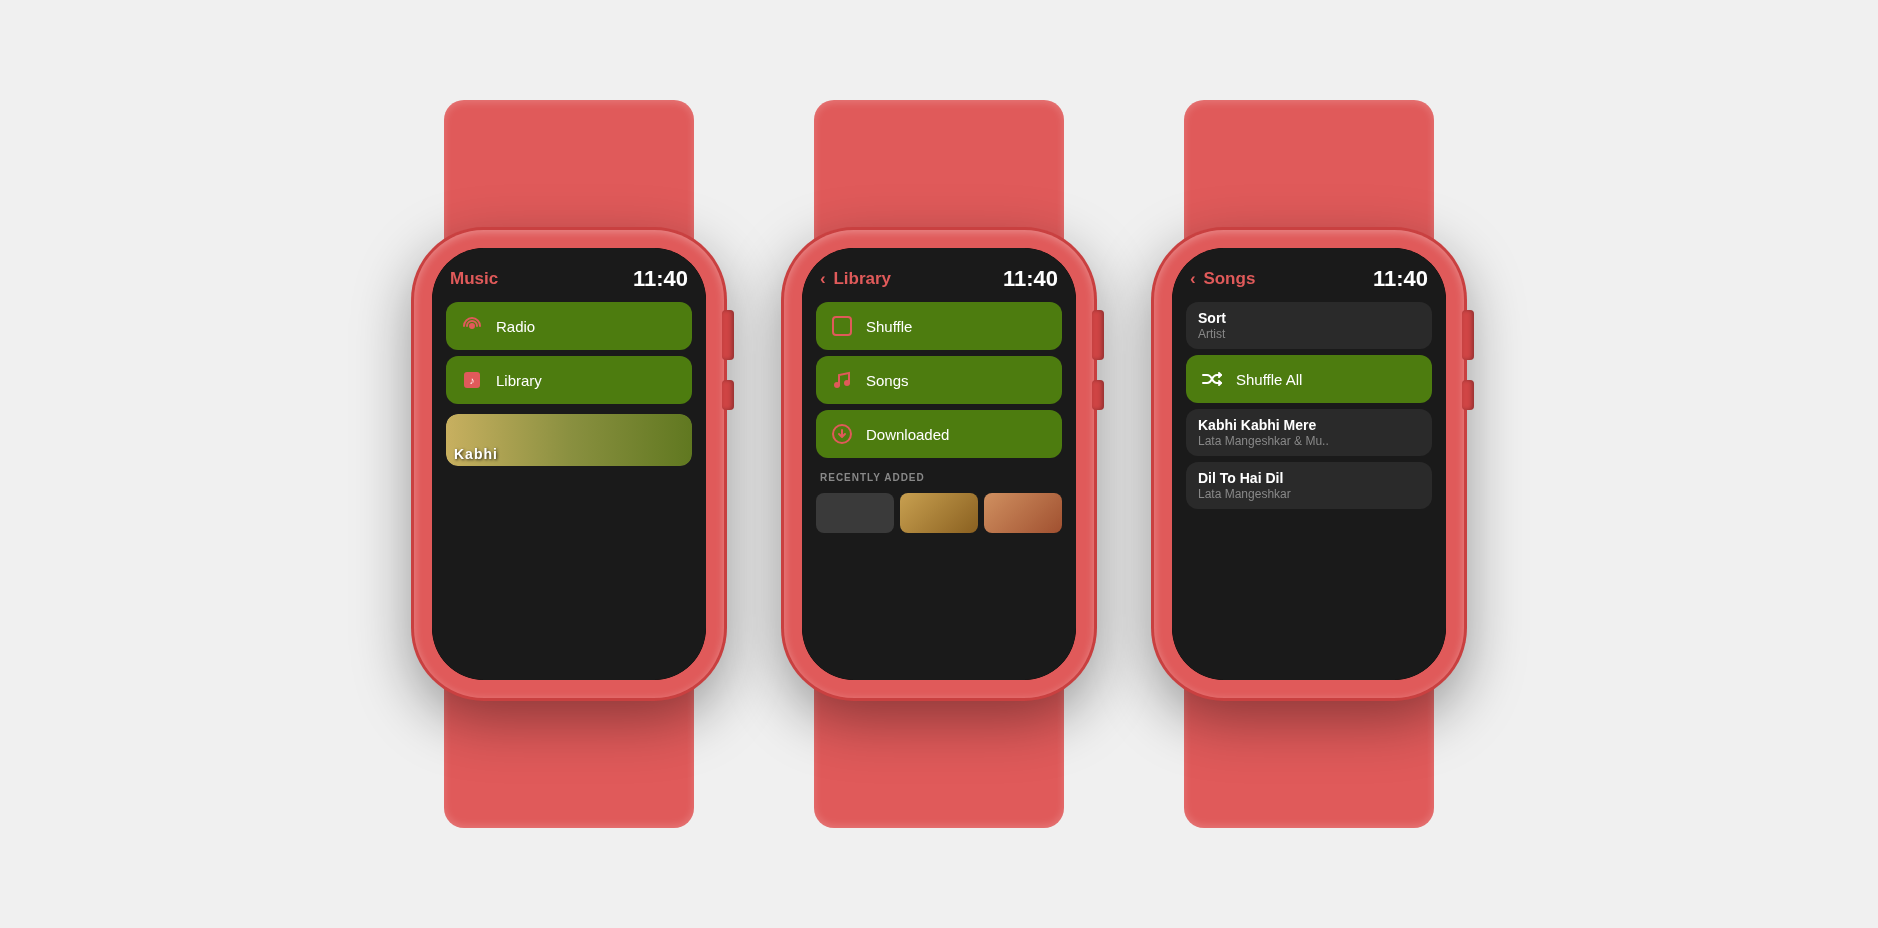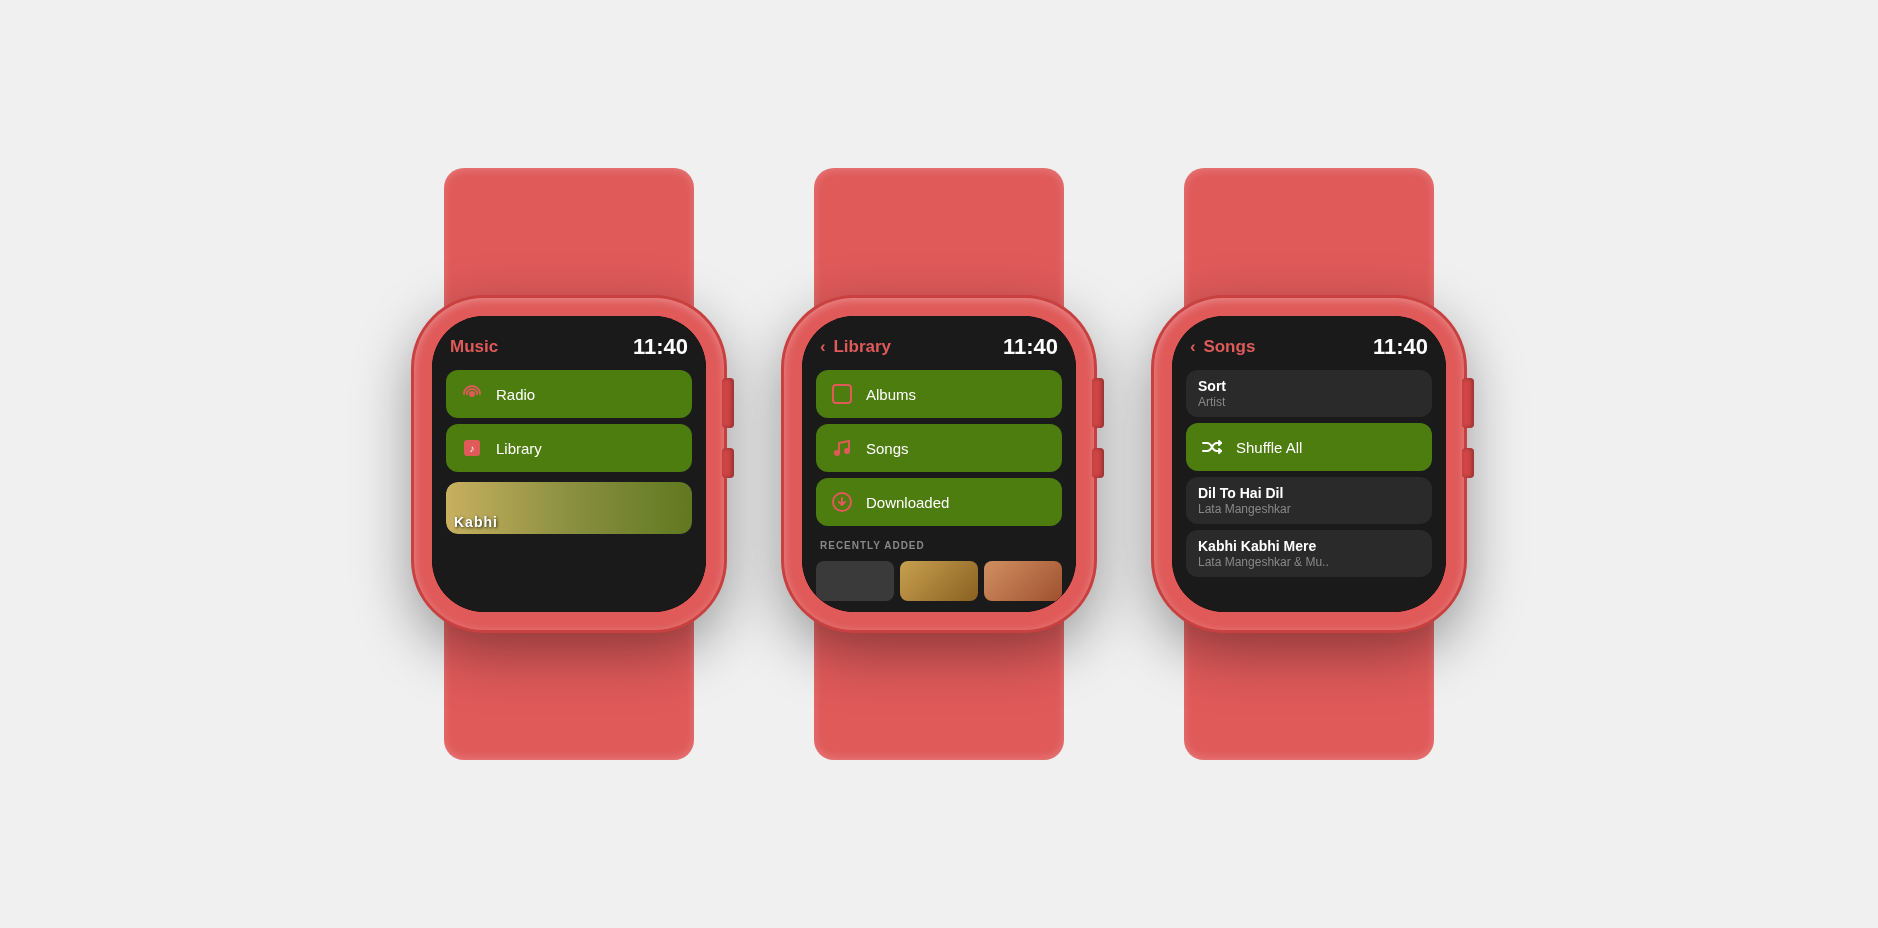--- a/index.html
+++ b/index.html
@@ -18,21 +18,21 @@
       display: flex;
       gap: 60px;
       align-items: center;
       justify-content: center;
     }
 
     
     .watch {
       position: relative;
       width: 310px;
-      height: 332px;
+      height: 468px;
     }
 
     .watch-body {
       position: absolute;
       top: 0; left: 0; right: 0; bottom: 0;
       background: #e05a5a;
       border-radius: 70px;
       box-shadow:
         0 0 0 3px #c94040,
         inset 0 2px 8px rgba(255,255,255,0.3),
@@ -336,21 +336,21 @@
             </span>
             <span class="screen-time">11:40</span>
           </div>
 
           <div class="menu-item">
             <div class="menu-icon">
               <svg width="22" height="22" viewBox="0 0 22 22">
                 <rect x="2" y="2" width="18" height="18" rx="3" stroke="#e05a5a" stroke-width="2" fill="none"></rect>
               </svg>
             </div>
-            <span class="menu-label">Albums</span>
+            <span class="menu-label">Shuffle</span>
           </div>
 
           <div class="menu-item">
             <div class="menu-icon">
               <svg width="22" height="22" viewBox="0 0 22 22">
                 <path d="M8 16 L8 6 L18 4 L18 14" stroke="#e05a5a" stroke-width="2" fill="none" stroke-linecap="round"></path>
                 <circle cx="6" cy="16" r="3" fill="#e05a5a"></circle>
                 <circle cx="16" cy="14" r="3" fill="#e05a5a"></circle>
               </svg>
             </div>
@@ -405,26 +405,26 @@
                 <path d="M2 7 L6 7 Q9 7 11 11 Q13 15 16 15 L20 15" stroke="white" stroke-width="2" fill="none" stroke-linecap="round"></path>
                 <path d="M2 15 L6 15 Q9 15 11 11 Q13 7 16 7 L20 7" stroke="white" stroke-width="2" fill="none" stroke-linecap="round"></path>
                 <path d="M18 5 L20 7 L18 9" stroke="white" stroke-width="2" fill="none" stroke-linecap="round" stroke-linejoin="round"></path>
                 <path d="M18 13 L20 15 L18 17" stroke="white" stroke-width="2" fill="none" stroke-linecap="round" stroke-linejoin="round"></path>
               </svg>
             </div>
             <span class="menu-label">Shuffle All</span>
           </div>
 
           <div class="song-item">
+            <div class="song-title">Kabhi Kabhi Mere</div>
+            <div class="song-artist">Lata Mangeshkar &amp; Mu..</div>
+          </div>
+
+          <div class="song-item">
             <div class="song-title">Dil To Hai Dil</div>
             <div class="song-artist">Lata Mangeshkar</div>
-          </div>
-
-          <div class="song-item">
-            <div class="song-title">Kabhi Kabhi Mere</div>
-            <div class="song-artist">Lata Mangeshkar &amp; Mu..</div>
           </div>
         </div>
       </div>
     </div>
   </div>
 
 </div>
 
 </body></html>

